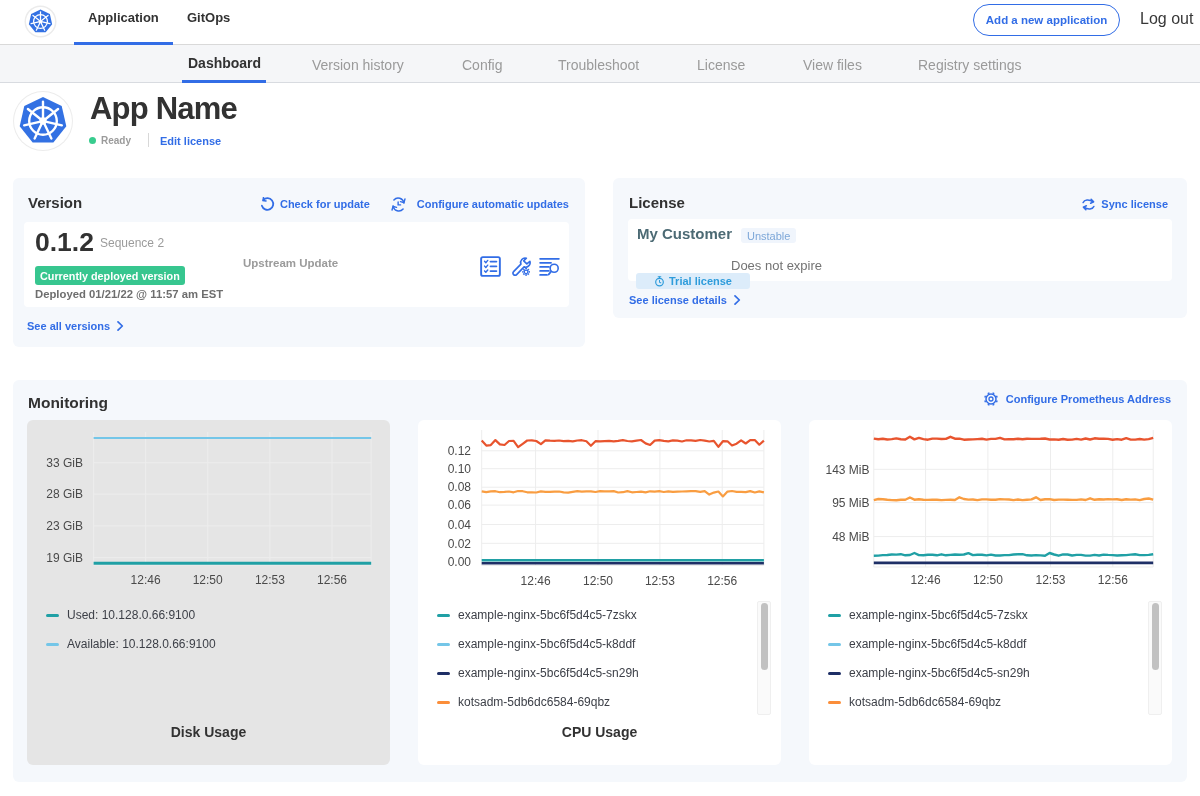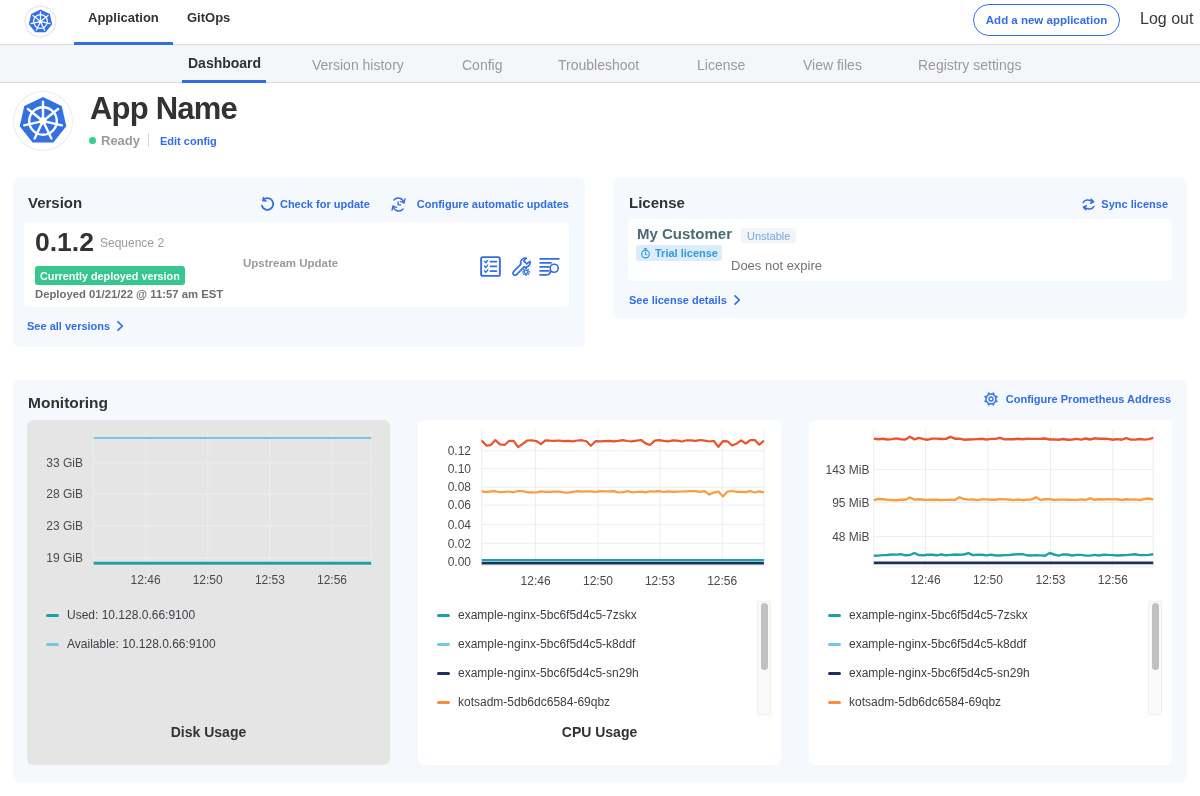--- a/index.html
+++ b/index.html
@@ -47,23 +47,23 @@
         <line x1="24.60" y1="26.32" x2="31.38" y2="40.41"></line>
         <line x1="21.40" y1="26.32" x2="14.62" y2="40.41"></line>
         <line x1="19.41" y1="23.82" x2="4.16" y2="27.30"></line>
         <line x1="20.12" y1="20.71" x2="7.90" y2="10.95"></line>
       </g>
       <circle cx="23.0" cy="23.0" r="3.68" fill="#fff"></circle>
     </svg>
   </div>
 <div class="abs" style="left:90px;top:92px;font-size:31px;font-weight:bold;color:#323232;letter-spacing:-0.8px;line-height:34px">App Name</div>
 <div class="abs" style="left:89px;top:137px;width:7px;height:7px;border-radius:50%;background:#38cc8e"></div>
-<div class="abs" style="left:101px;top:134px;font-size:13px;font-weight:bold;color:#9b9b9b;line-height:13px">Ready</div>
+<div class="abs" style="left:101px;top:134px;font-size:10px;font-weight:bold;color:#9b9b9b;line-height:13px">Ready</div>
 <div class="abs" style="left:148px;top:133px;width:1px;height:14px;background:#d8d8d8"></div>
-<div class="abs lnk" style="left:160px;top:134.5px;line-height:13px">Edit config</div>
+<div class="abs lnk" style="left:160px;top:134.5px;line-height:13px">Edit license</div>
 <div class="abs" style="left:13px;top:178px;width:572px;height:169px;background:#f5f8fc;border-radius:6px"></div>
 <div class="abs" style="left:28px;top:194px;font-size:15px;font-weight:bold;color:#323232;line-height:17px">Version</div>
 <div class="abs" style="right:631px;top:196px;height:16px;display:flex;align-items:center;white-space:nowrap;left:auto">
     <svg width="15" height="15" viewBox="0 0 16 16" fill="none" stroke="#326de6" stroke-width="1.9" stroke-linecap="round">
       <path d="M3.4 3.2 A6.2 6.2 0 1 1 2.0 9.3"></path>
       <path d="M3.7 0.7 L3.4 3.8 L6.4 4.2" stroke-width="1.7"></path>
     </svg>
     <span class="lnk" style="margin-left:5px">Check for update</span>
     <span style="margin-left:21px;display:inline-flex">
       <svg width="15" height="15" viewBox="0 0 16 16" fill="none" stroke="#326de6" stroke-width="1.6" stroke-linecap="round">
@@ -122,21 +122,21 @@
       <path d="M2.3 5.9 C3.6 2.8 8.3 2.3 13.0 5.0"></path>
       <path d="M10.8 2.4 L13.4 5.2 L10.3 6.6"></path>
       <path d="M13.7 10.1 C12.4 13.2 7.7 13.7 3.0 11.0"></path>
       <path d="M5.2 13.6 L2.6 10.8 L5.7 9.4"></path>
     </svg>
     <span class="lnk" style="margin-left:5px">Sync license</span>
   </div>
 <div class="abs" style="left:628px;top:219px;width:544px;height:62px;background:#fff;border-radius:4px"></div>
 <div class="abs" style="left:637px;top:224.5px;font-size:15px;font-weight:bold;color:#4c6a74;line-height:17px">My Customer</div>
 <div class="abs" style="left:741px;top:228px;height:15px;padding:0 6px;background:#f0f5fc;border-radius:3px;display:flex;align-items:center;font-size:11px;color:#7da7d8;white-space:nowrap">Unstable</div>
-<div class="abs" style="left:636px;top:245px;height:16px;padding:0 4px;background:#dcecfa;border-radius:3px;display:flex;align-items:center;gap:4px;font-size:11px;font-weight:bold;color:#2e9cdb;white-space:nowrap">
+<div class="abs" style="left:636px;top:273px;height:16px;padding:0 18px;background:#dcecfa;border-radius:3px;display:flex;align-items:center;gap:4px;font-size:11px;font-weight:bold;color:#2e9cdb;white-space:nowrap">
     <svg width="11" height="11" viewBox="0 0 13 13" fill="none" stroke="#2e9cdb" stroke-linecap="round">
       <circle cx="6.5" cy="7.2" r="4.5" stroke-width="1.4"></circle>
       <path d="M5 0.9 H8" stroke-width="1.4"></path>
       <path d="M6.5 1.1 V2.6" stroke-width="1.4"></path>
       <path d="M6.5 4.9 V7.2 L8.1 8.1" stroke-width="1.2"></path>
     </svg>
     <span>Trial license</span>
   </div>
 <div class="abs" style="left:731px;top:257.5px;font-size:13px;color:#737373;line-height:16px">Does not expire</div>
 <div class="abs lnk" style="left:629px;top:294px;line-height:13px">See license details <span style="display:inline-block;vertical-align:-1px;margin-left:2px"><svg width="10" height="10" viewBox="0 0 10 10" fill="none" stroke="#326de6" stroke-width="1.7" stroke-linecap="round" stroke-linejoin="round">

